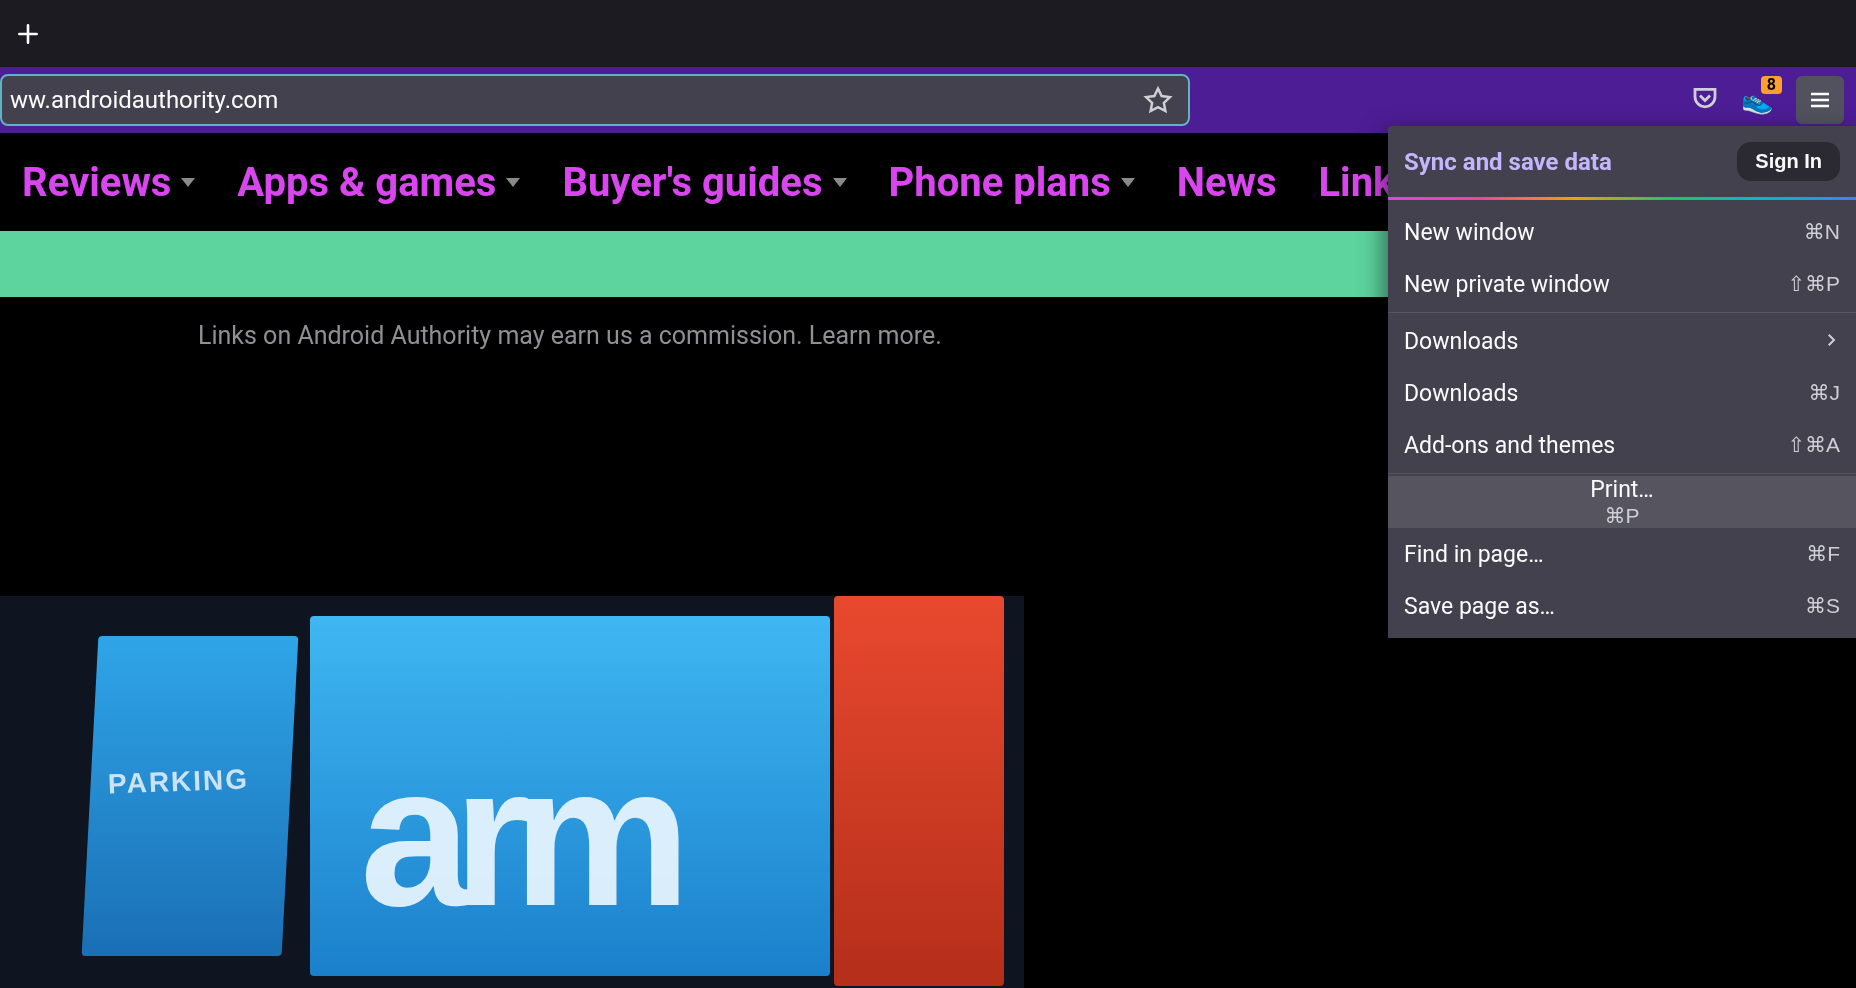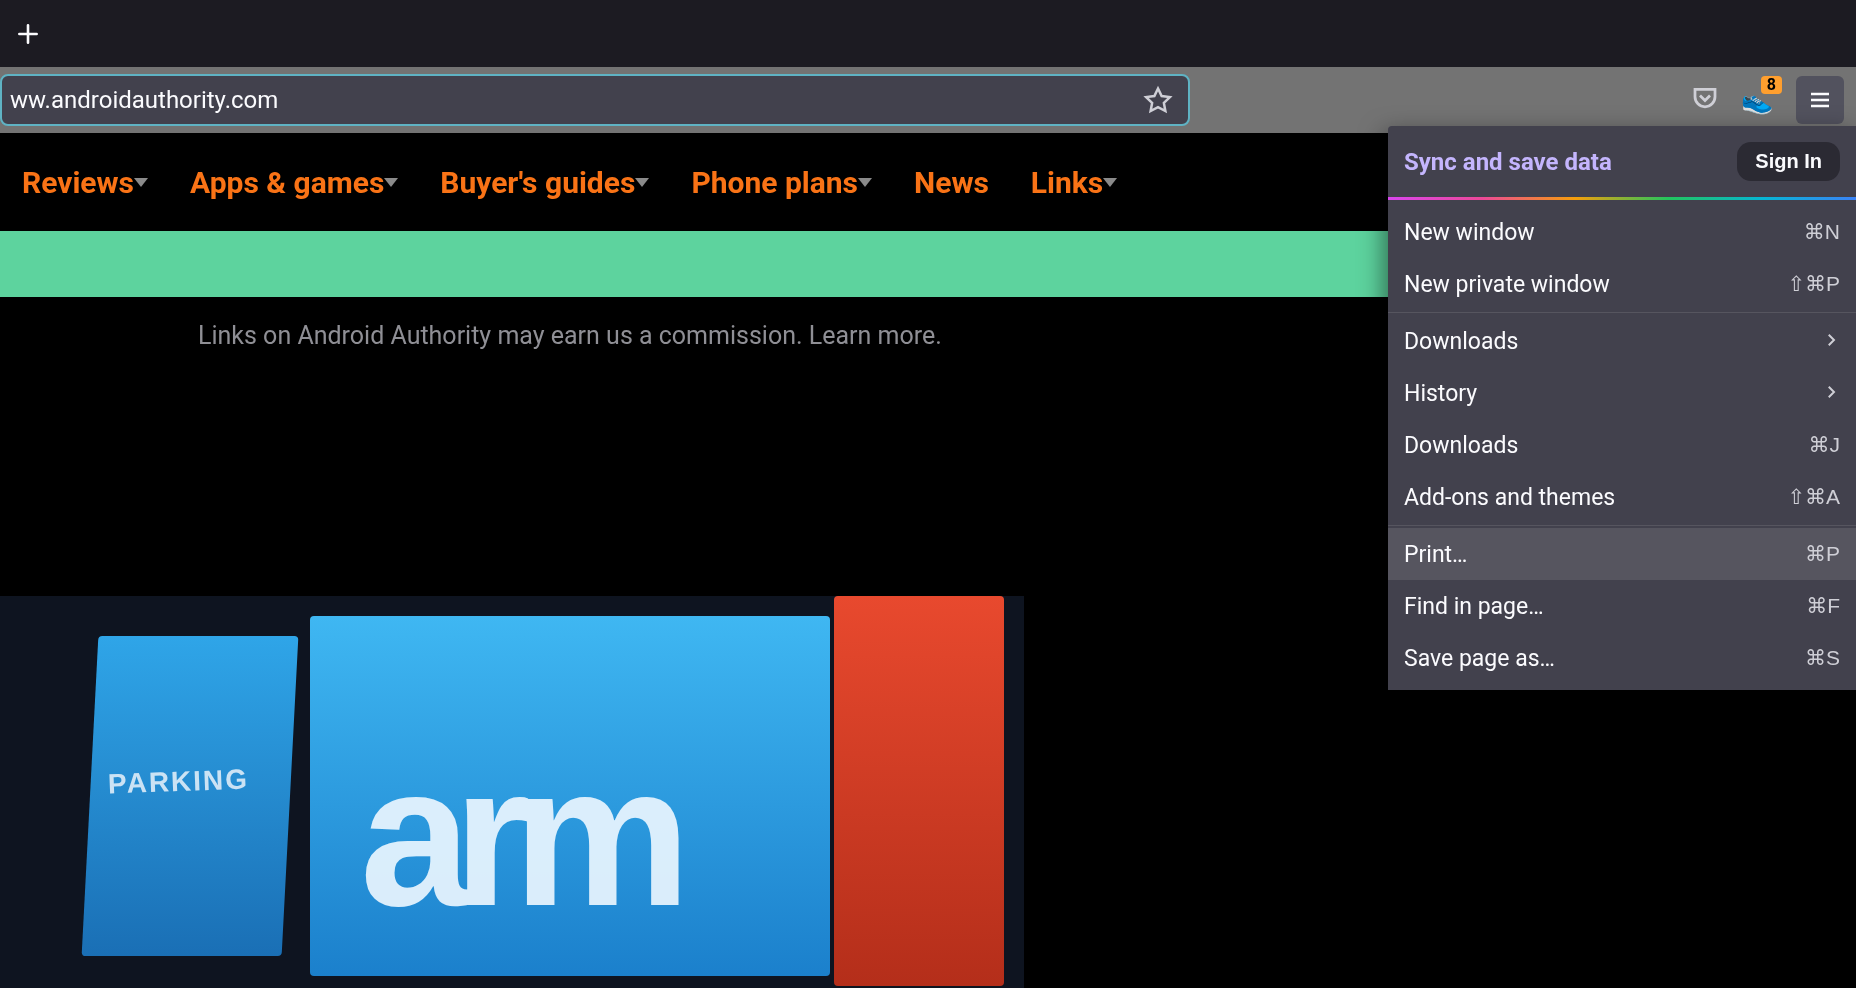--- a/index.html
+++ b/index.html
@@ -4,38 +4,38 @@
 <style>
   * { box-sizing: border-box; margin: 0; padding: 0; }
   html, body { width: 1856px; height: 988px; overflow: hidden; font-family: -apple-system, BlinkMacSystemFont, "Segoe UI", Roboto, sans-serif; background: #1c1b22; color: #fbfbfe; }
   
   
   .tab-strip { height: 67px; background: #1c1b22; display: flex; align-items: center; padding-left: 6px; }
   .new-tab-btn { width: 44px; height: 44px; display: flex; align-items: center; justify-content: center; border-radius: 6px; cursor: pointer; }
   .new-tab-btn svg { width: 26px; height: 26px; }
   
   
-  .toolbar { height: 66px; background: #737373; display: flex; align-items: center; padding: 0 8px; gap: 8px; position: relative; }
+  .toolbar { height: 66px; background: #4c1d95; display: flex; align-items: center; padding: 0 8px; gap: 8px; position: relative; }
   .url-bar { flex: 0 0 1190px; height: 52px; background: #42414d; border: 2px solid #5fb3c4; border-radius: 8px; display: flex; align-items: center; padding: 0 12px 0 8px; margin-left: -8px; }
   .url-text { flex: 1; color: #fbfbfe; font-size: 24px; white-space: nowrap; overflow: hidden; }
   .star-btn { width: 36px; height: 36px; display: flex; align-items: center; justify-content: center; cursor: pointer; }
   .star-btn svg { width: 30px; height: 30px; stroke: #cfcfd6; fill: none; stroke-width: 2; }
   
   .toolbar-right { margin-left: auto; display: flex; align-items: center; gap: 18px; padding-right: 4px; }
   .pocket-btn svg { width: 30px; height: 30px; stroke: #cfcfd6; fill: none; stroke-width: 2.2; }
   .ext-btn { position: relative; width: 40px; height: 40px; display: flex; align-items: center; justify-content: center; cursor: pointer; }
   .ext-icon { font-size: 26px; }
   .badge { position: absolute; top: -4px; right: -4px; background: #ff9f2e; color: #000; font-size: 16px; font-weight: 700; padding: 1px 6px; border-radius: 4px; line-height: 1; }
   .menu-btn { width: 48px; height: 48px; background: #52525e; border-radius: 6px; display: flex; align-items: center; justify-content: center; cursor: pointer; }
   .menu-btn svg { width: 24px; height: 24px; stroke: #fbfbfe; stroke-width: 2.4; }
   
   
   .page { position: relative; height: 855px; background: #000; }
   .site-nav { height: 98px; background: #000; display: flex; align-items: center; padding-left: 22px; gap: 42px; }
-  .nav-item { display: flex; align-items: center; color: #f97316; font-size: 30px; font-weight: 700; cursor: pointer; }
+  .nav-item { display: flex; align-items: center; gap: 10px; color: #d946ef; font-size: 40px; font-weight: 700; cursor: pointer; }
   .nav-caret { width: 0; height: 0; border-left: 7px solid transparent; border-right: 7px solid transparent; border-top: 9px solid #8a8a8a; }
   .green-bar { height: 66px; background: #5dd39e; position: relative; }
   .green-bar::before { content: ""; position: absolute; left: -2px; top: 50%; transform: translateY(-50%); width: 0; height: 0; border-top: 10px solid transparent; border-bottom: 10px solid transparent; border-left: 12px solid #000; opacity: 0; }
   .disclosure { padding: 24px 0 0 198px; color: #8f8f95; font-size: 25px; }
   .disclosure .learn { color: #8f8f95; }
   
   .hero-area { position: absolute; top: 463px; left: 0; width: 1024px; height: 392px; background: #0e1420; overflow: hidden; }
   .panel { position: absolute; border-radius: 4px; }
   .panel.blue1 { left: 90px; top: 40px; width: 200px; height: 320px; background: linear-gradient(180deg,#2fa5e8,#1a6fb5); transform: skewX(-3deg); }
   .panel.blue2 { left: 310px; top: 20px; width: 520px; height: 360px; background: linear-gradient(180deg,#3fb7f2,#1b80cc); }
@@ -44,21 +44,21 @@
   .arm { position: absolute; left: 360px; top: 140px; color: #eaf6ff; font-family: Arial, sans-serif; font-weight: 800; font-size: 200px; letter-spacing: -18px; opacity: 0.92; line-height: 1; }
   
   
   .app-menu { position: absolute; top: 126px; right: 0; width: 468px; background: #42414d; box-shadow: -4px 8px 24px rgba(0,0,0,0.5); z-index: 50; border-top-left-radius: 4px; }
   .menu-header { height: 71px; display: flex; align-items: center; padding: 0 16px; justify-content: space-between; }
   .menu-header-title { font-size: 24px; font-weight: 700; color: #c4b5fd; }
   .signin-btn { background: #2b2a33; color: #fbfbfe; border: none; border-radius: 14px; padding: 8px 18px; font-size: 20px; font-weight: 600; cursor: pointer; }
   .rainbow { height: 3px; background: linear-gradient(90deg,#d946ef,#ec4899,#f59e0b,#22c55e,#06b6d4,#3b82f6); }
   .menu-section { padding: 6px 0; }
   .menu-item { height: 52px; display: flex; align-items: center; padding: 0 16px; justify-content: space-between; cursor: pointer; font-size: 23px; }
-  .menu-item.hover { background: #56555f; }
+  .menu-item.hover { background: #56555f; flex-direction: column; }
   .menu-item .shortcut { color: #cfcfd6; font-size: 21px; font-family: -apple-system, sans-serif; }
   .menu-item .chev svg { width: 18px; height: 18px; stroke: #cfcfd6; fill: none; stroke-width: 2.6; }
   .sep { height: 1px; background: #56555f; margin: 2px 0; }
 </style>
 </head>
 <body>
 
 <div class="tab-strip">
   <div class="new-tab-btn">
     <svg viewBox="0 0 24 24">
@@ -150,26 +150,20 @@
         <span class="shortcut">⇧⌘P</span>
       </div>
       <div class="sep"></div>
       <div class="menu-item">
         <span>Downloads</span>
         <span class="chev"><svg viewBox="0 0 24 24">
             <path d="M9 5l7 7-7 7"></path>
           </svg></span>
       </div>
       <div class="menu-item">
-        <span>History</span>
-        <span class="chev"><svg viewBox="0 0 24 24">
-            <path d="M9 5l7 7-7 7"></path>
-          </svg></span>
-      </div>
-      <div class="menu-item">
         <span>Downloads</span>
         <span class="shortcut">⌘J</span>
       </div>
       <div class="menu-item">
         <span>Add-ons and themes</span>
         <span class="shortcut">⇧⌘A</span>
       </div>
       <div class="sep"></div>
       <div class="menu-item hover">
         <span>Print…</span>

